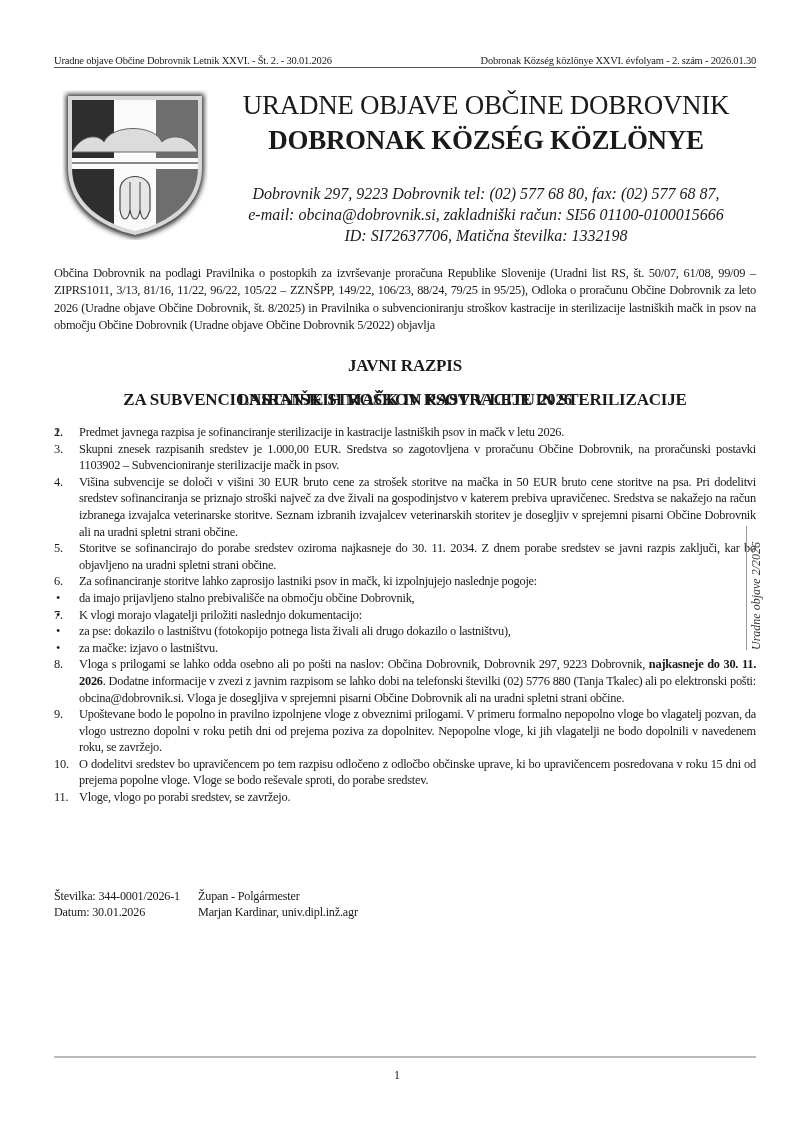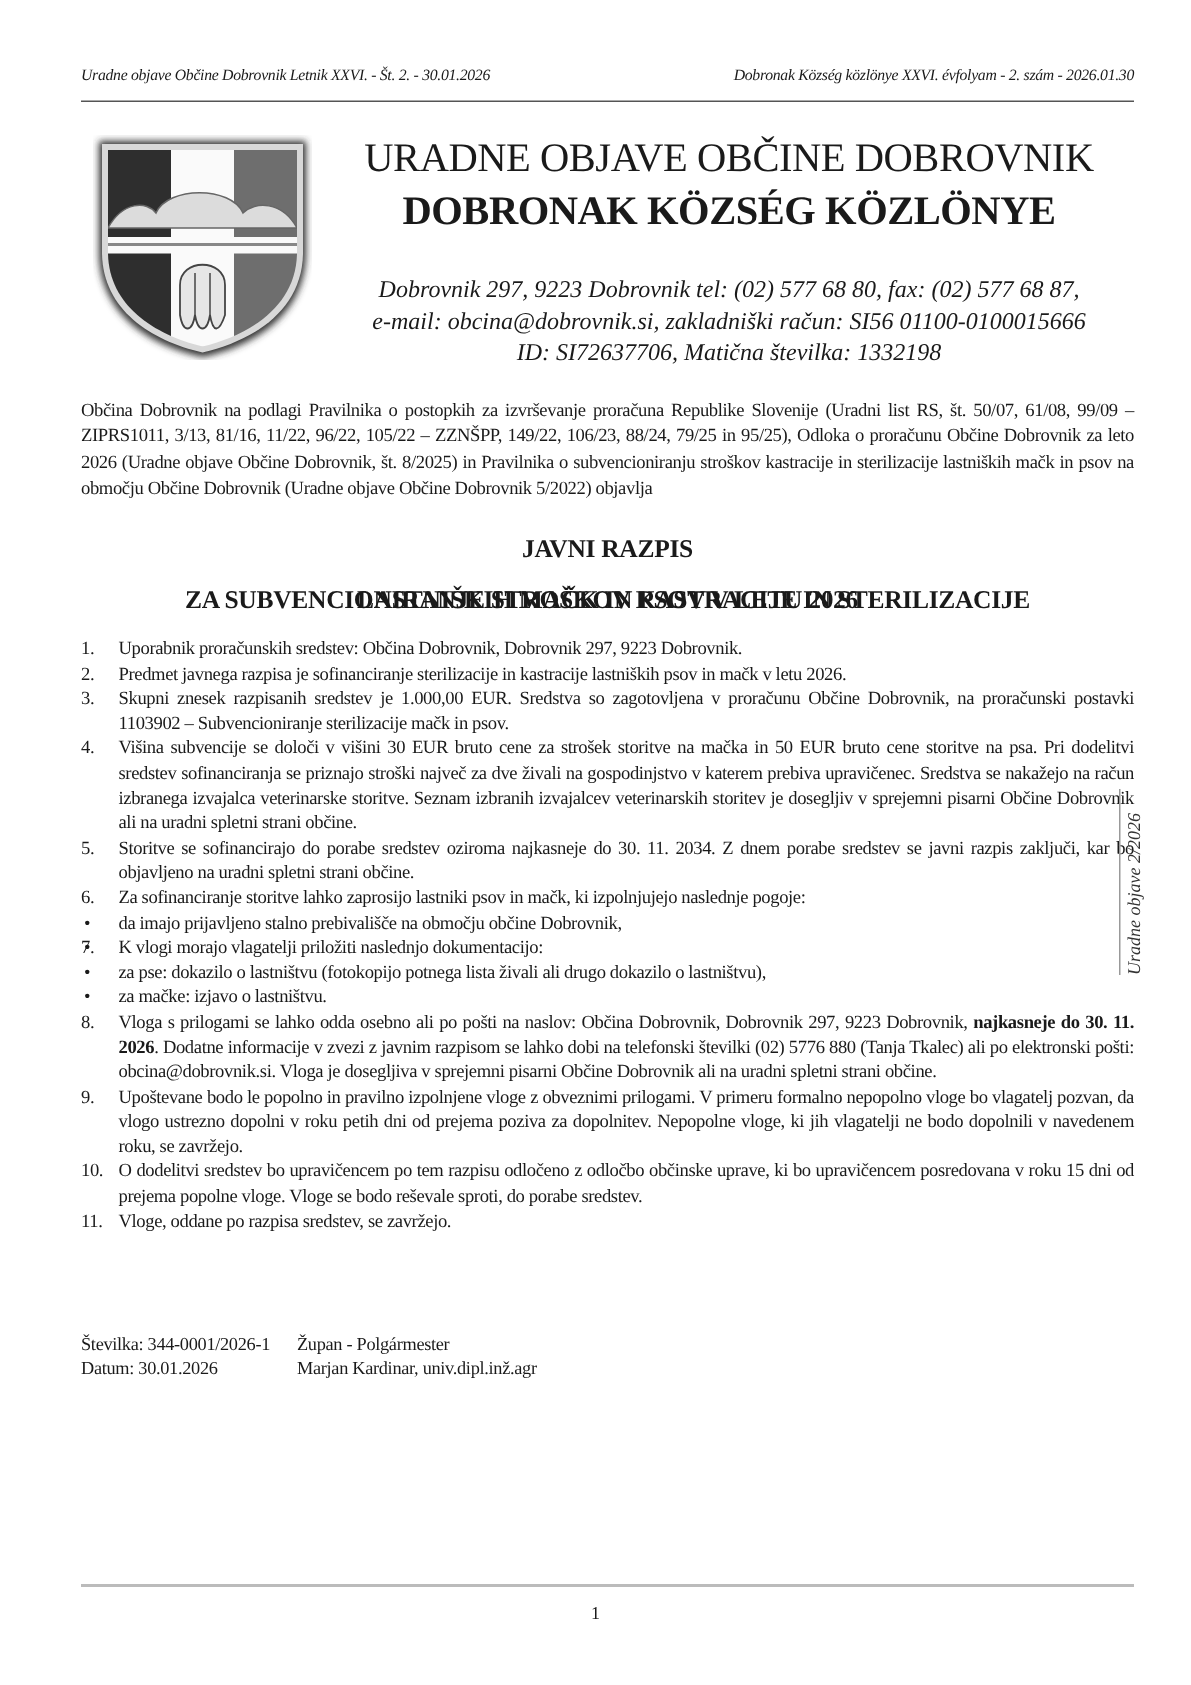--- a/index.html
+++ b/index.html
@@ -1,20 +1,20 @@
 <!DOCTYPE html>
 <html><head>
 <meta charset="utf-8">
 <style>
   html, body { margin: 0; padding: 0; background: #ffffff; }
   body { width: 794px; height: 1123px; position: relative; overflow: hidden;
          font-family: "Liberation Serif", "DejaVu Serif", serif; color: #1a1a1a; }
 
-  .running-header { position: absolute; left: 54px; right: 38px; top: 45px; height: 18px;
-                    font-style: italic; font-size: 10.5px; letter-spacing: -0.2px; }
+  .running-header { position: absolute; left: 54px; right: 38px; top: 55px; height: 18px;
+                    font-size: 10.5px; letter-spacing: -0.2px; }
   .running-header .left { position: absolute; left: 0; top: 0; }
   .running-header .right { position: absolute; right: 0; top: 0; text-align: center; }
   .header-rule { position: absolute; left: 54px; right: 38px; top: 67px; height: 1px; background: #555; }
 
   .crest { position: absolute; left: 62px; top: 90px; width: 146px; height: 150px; }
 
   .masthead { position: absolute; left: 216px; width: 540px; text-align: center; }
   .title1 { top: 90px; font-size: 27px; font-weight: normal; letter-spacing: -0.3px; }
   .title2 { top: 125px; font-size: 27px; font-weight: bold; letter-spacing: -0.3px; }
   .contact { position: absolute; left: 216px; width: 540px; text-align: center; font-style: italic;
@@ -87,35 +87,35 @@
 <div class="contact l2">e-mail: obcina@dobrovnik.si, zakladniški račun: SI56 01100-0100015666</div>
 <div class="contact l3">ID: SI72637706, Matična številka: 1332198</div>
 
 <div class="intro">Občina Dobrovnik na podlagi Pravilnika o postopkih za izvrševanje proračuna Republike Slovenije (Uradni list RS, št. 50/07, 61/08, 99/09 – ZIPRS1011, 3/13, 81/16, 11/22, 96/22, 105/22 – ZZNŠPP, 149/22, 106/23, 88/24, 79/25 in 95/25), Odloka o proračunu Občine Dobrovnik za leto 2026 (Uradne objave Občine Dobrovnik, št. 8/2025) in Pravilnika o subvencioniranju stroškov kastracije in sterilizacije lastniških mačk in psov na območju Občine Dobrovnik (Uradne objave Občine Dobrovnik 5/2022) objavlja</div>
 
 <div class="heading h1">JAVNI RAZPIS</div>
 <div class="heading h2">ZA SUBVENCIONIRANJE STROŠKOV KASTRACIJE IN STERILIZACIJE</div>
 <div class="heading h3">LASTNIŠKIH MAČK IN PSOV V LETU 2026</div>
 
 <div class="list">
-  <div class="li"><span class="num">1.</span><span>Uporabnik proračunskih sredstev: Občina Dobrovnik, Dobrovnik 297, 9223 Dobrovnik.</span></div>
+  <div class="li"><span class="num">1.</span></div>
   <div class="li"><span class="num">2.</span><span>Predmet javnega razpisa je sofinanciranje sterilizacije in kastracije lastniških psov in mačk v letu 2026.</span></div>
   <div class="li"><span class="num">3.</span><span>Skupni znesek razpisanih sredstev je 1.000,00 EUR. Sredstva so zagotovljena v proračunu Občine Dobrovnik, na proračunski postavki 1103902 – Subvencioniranje sterilizacije mačk in psov.</span></div>
   <div class="li"><span class="num">4.</span><span>Višina subvencije se določi v višini 30 EUR bruto cene za strošek storitve na mačka in 50 EUR bruto cene storitve na psa. Pri dodelitvi sredstev sofinanciranja se priznajo stroški največ za dve živali na gospodinjstvo v katerem prebiva upravičenec. Sredstva se nakažejo na račun izbranega izvajalca veterinarske storitve. Seznam izbranih izvajalcev veterinarskih storitev je dosegljiv v sprejemni pisarni Občine Dobrovnik ali na uradni spletni strani občine.</span></div>
   <div class="li"><span class="num">5.</span><span>Storitve se sofinancirajo do porabe sredstev oziroma najkasneje do 30. 11. 2034. Z dnem porabe sredstev se javni razpis zaključi, kar bo objavljeno na uradni spletni strani občine.</span></div>
   <div class="li"><span class="num">6.</span><span>Za sofinanciranje storitve lahko zaprosijo lastniki psov in mačk, ki izpolnjujejo naslednje pogoje:</span></div>
   <div class="li"><span class="bullet">•</span><span>da imajo prijavljeno stalno prebivališče na območju občine Dobrovnik,</span></div>
   <div class="li"><span class="bullet">•</span></div>
   <div class="li"><span class="num">7.</span><span>K vlogi morajo vlagatelji priložiti naslednjo dokumentacijo:</span></div>
   <div class="li"><span class="bullet">•</span><span>za pse: dokazilo o lastništvu (fotokopijo potnega lista živali ali drugo dokazilo o lastništvu),</span></div>
   <div class="li"><span class="bullet">•</span><span>za mačke: izjavo o lastništvu.</span></div>
   <div class="li"><span class="num">8.</span><span>Vloga s prilogami se lahko odda osebno ali po pošti na naslov: Občina Dobrovnik, Dobrovnik 297, 9223 Dobrovnik, </span><b>najkasneje do 30. 11. 2026</b><span>. Dodatne informacije v zvezi z javnim razpisom se lahko dobi na telefonski številki (02) 5776 880 (Tanja Tkalec) ali po elektronski pošti: obcina@dobrovnik.si. Vloga je dosegljiva v sprejemni pisarni Občine Dobrovnik ali na uradni spletni strani občine.</span></div>
   <div class="li"><span class="num">9.</span><span>Upoštevane bodo le popolno in pravilno izpolnjene vloge z obveznimi prilogami. V primeru formalno nepopolno vloge bo vlagatelj pozvan, da vlogo ustrezno dopolni v roku petih dni od prejema poziva za dopolnitev. Nepopolne vloge, ki jih vlagatelji ne bodo dopolnili v navedenem roku, se zavržejo.</span></div>
   <div class="li"><span class="num">10.</span><span>O dodelitvi sredstev bo upravičencem po tem razpisu odločeno z odločbo občinske uprave, ki bo upravičencem posredovana v roku 15 dni od prejema popolne vloge. Vloge se bodo reševale sproti, do porabe sredstev.</span></div>
-  <div class="li"><span class="num">11.</span><span>Vloge, oddane po razpisa sredstev, se zavržejo.</span></div>
+  <div class="li"><span class="num">11.</span><span>Vloge, vlogo po porabi sredstev, se zavržejo.</span></div>
 </div>
 
 <div class="sidebar-note">
   <div class="rule"></div>
   <div class="txt">Uradne objave 2/2026</div>
 </div>
 
 <div class="signature">
   <div class="row">
     <span class="c1">Številka: 344-0001/2026-1</span>

